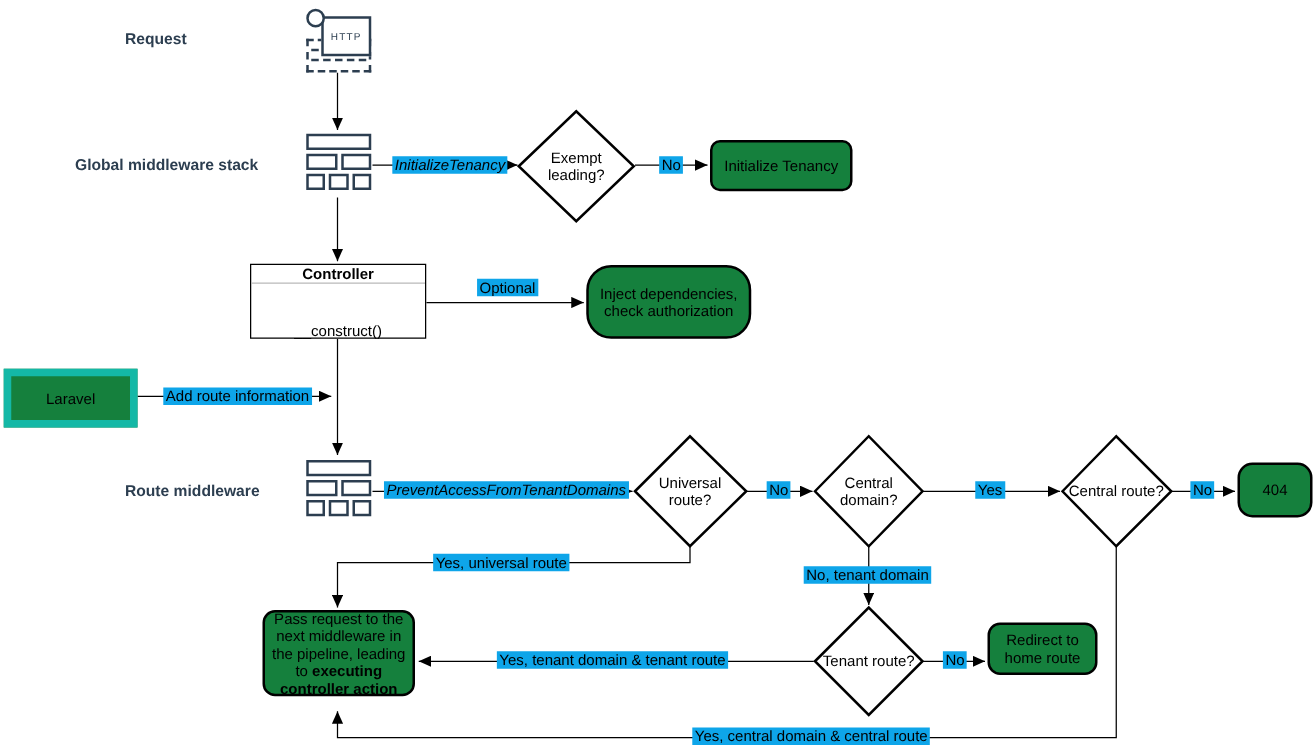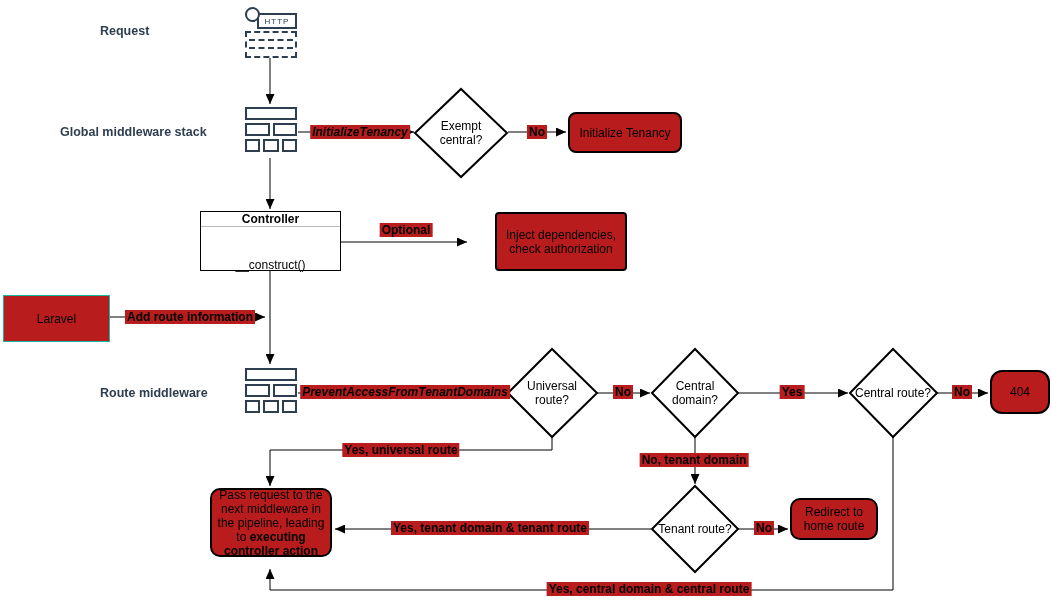--- a/index.html
+++ b/index.html
@@ -5,54 +5,54 @@
   :root { --navy:#2c3e50; }
   * { box-sizing: border-box; }
   html,body { margin:0; padding:0; background:#fff; }
   .canvas {
     position:relative; width:1052px; height:600px; background:#fff;
     font-family:"Liberation Sans", sans-serif; color:#000; overflow:hidden;
   }
   svg.edge-layer { position:absolute; left:0; top:0; width:1052px; height:600px; }
 
   
-  .node { position:absolute; background:#b91c1c; display:flex; align-items:center;
+  .node { position:absolute; background:#15803d; display:flex; align-items:center;
           justify-content:center; text-align:center; font-size:12px; line-height:14px; }
   .rounded { border:2px solid #000; border-radius:10px; }
-  .plain   { border:1px solid #14b8a6; }
+  .plain   { border:6px solid #14b8a6; }
 
   
   .uml { position:absolute; background:#fff; border:1px solid #000; display:flex; flex-direction:column; }
   .uml-title { height:25px; display:flex; align-items:center; justify-content:center;
                font-weight:bold; font-size:12px; border-bottom:1px solid #b9b9b9; }
   .uml-body  { flex:1; display:flex; align-items:center; justify-content:center; font-size:12px; }
 
   
   .diamond-label { position:absolute; width:84px; text-align:center; font-size:12px;
                    line-height:14px; transform:translate(-50%,-50%); pointer-events:none; }
 
   
   .edge-label { position:absolute; transform:translate(-50%,-50%); font-size:12px;
-                background:#b91c1c; padding:0 2px; white-space:nowrap;font-weight:bold; }
+                background:#0ea5e9; padding:0 2px; white-space:nowrap; }
   .em { font-style:italic; }
 
   
   .side-label { position:absolute; font-weight:bold; font-size:12.5px; color:var(--navy);
                 line-height:18px; height:18px; }
 
   
   .stack { position:absolute; width:52px; display:flex; flex-direction:column; gap:3px; }
   .stack-row { display:flex; gap:3px; }
   .stack-cell { flex:1; height:13px; border:2.5px solid var(--navy); background:#fff; }
 
   
   .http-icon { position:absolute; left:245px; top:6px; width:52px; height:52px; }
   .http-circle { position:absolute; left:0; top:1px; width:15px; height:15px; border:2px solid var(--navy);
                  border-radius:50%; background:#fff; z-index:2; }
-  .http-box { position:absolute; left:12px; top:7px; width:40px; height:16px; border:2px solid var(--navy);
+  .http-box { position:absolute; left:12px; top:7px; width:40px; height:32px; border:2px solid var(--navy);
               background:#fff; display:flex; align-items:center; justify-content:center;
               font-size:8px; letter-spacing:1px; color:var(--navy); z-index:1; }
   .http-doc { position:absolute; left:0; top:25px; width:52px; height:27px;
               border:2px dashed var(--navy); background:#fff; }
   .http-doc-line { position:absolute; left:2px; right:2px; border-top:2px dashed var(--navy); }
 </style>
 </head>
 <body>
 
 <div class="canvas">
@@ -138,41 +138,41 @@
 
   <div class="node rounded" style="left:568px; top:112px; width:114px; height:41px; border-radius:8px;">
     <span>Initialize Tenancy</span>
   </div>
 
   <div class="uml" style="left:200px; top:211px; width:141px; height:60px;gap:31px;">
     <div class="uml-title">Controller</div>
     <div class="uml-body">__construct()</div>
   </div>
 
-  <div class="node rounded" style="left:469px; top:212px; width:132px; height:59px; border-radius:4px; padding:4px;margin-left:26px;">
+  <div class="node rounded" style="left:469px; top:212px; width:132px; height:59px; border-radius:20px; padding:4px;">
     <span>Inject dependencies, check authorization</span>
   </div>
 
   <div class="node plain" style="left:3px; top:295px; width:107px; height:47px;">
     <span>Laravel</span>
   </div>
 
   <div class="node rounded" style="left:990px; top:370px; width:60px; height:44px; border-radius:12px;">
     <span>404</span>
   </div>
 
   <div class="node rounded" style="left:790px; top:498px; width:88px; height:42px; border-radius:10px; padding:3px;">
     <span>Redirect to home route</span>
   </div>
 
   <div class="node rounded" style="left:210px; top:488px; width:122px; height:69px; border-radius:10px; padding:4px;">
     <span><span>Pass request to the next middleware in the pipeline, leading to </span><b>executing controller action</b></span>
   </div>
 
-  <div class="diamond-label" style="left:461px; top:133px;">Exempt central?</div>
+  <div class="diamond-label" style="left:461px; top:133px;">Exempt leading?</div>
   <div class="diamond-label" style="left:552px; top:393px;">Universal route?</div>
   <div class="diamond-label" style="left:695px; top:393px;">Central domain?</div>
   <div class="diamond-label" style="left:893px; top:393px;">Central route?</div>
   <div class="diamond-label" style="left:695px; top:529px;">Tenant route?</div>
 
   <div class="edge-label em" style="left:360px; top:132px;">InitializeTenancy</div>
   <div class="edge-label" style="left:537px; top:132px;">No</div>
   <div class="edge-label" style="left:406px; top:230px;">Optional</div>
   <div class="edge-label" style="left:190px; top:317px;">Add route information</div>
   <div class="edge-label em" style="left:405px; top:392px;">PreventAccessFromTenantDomains</div>

